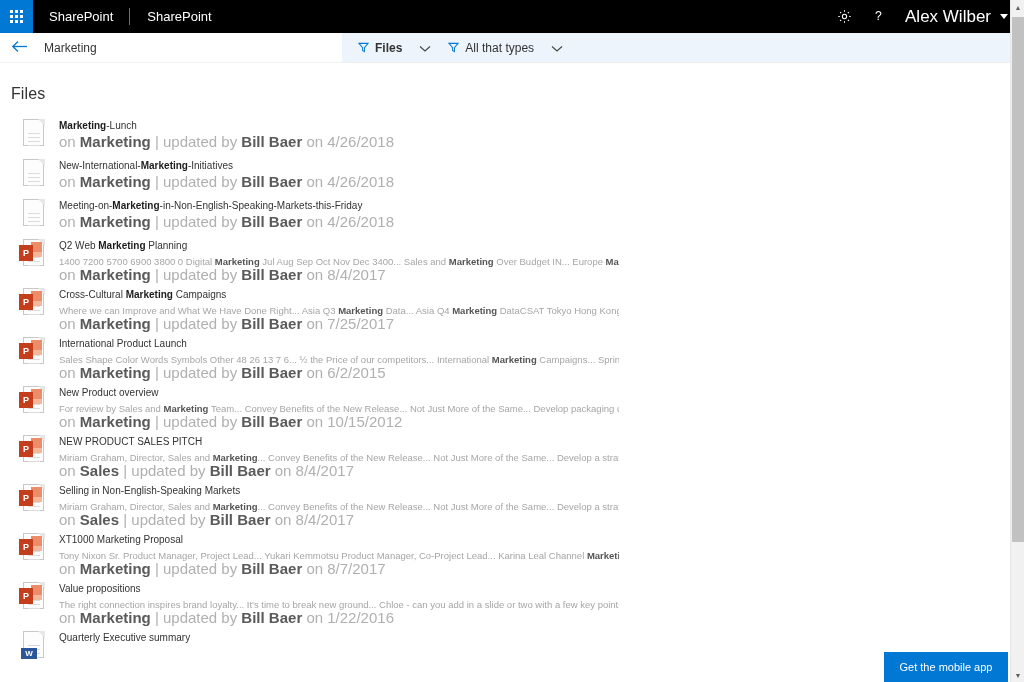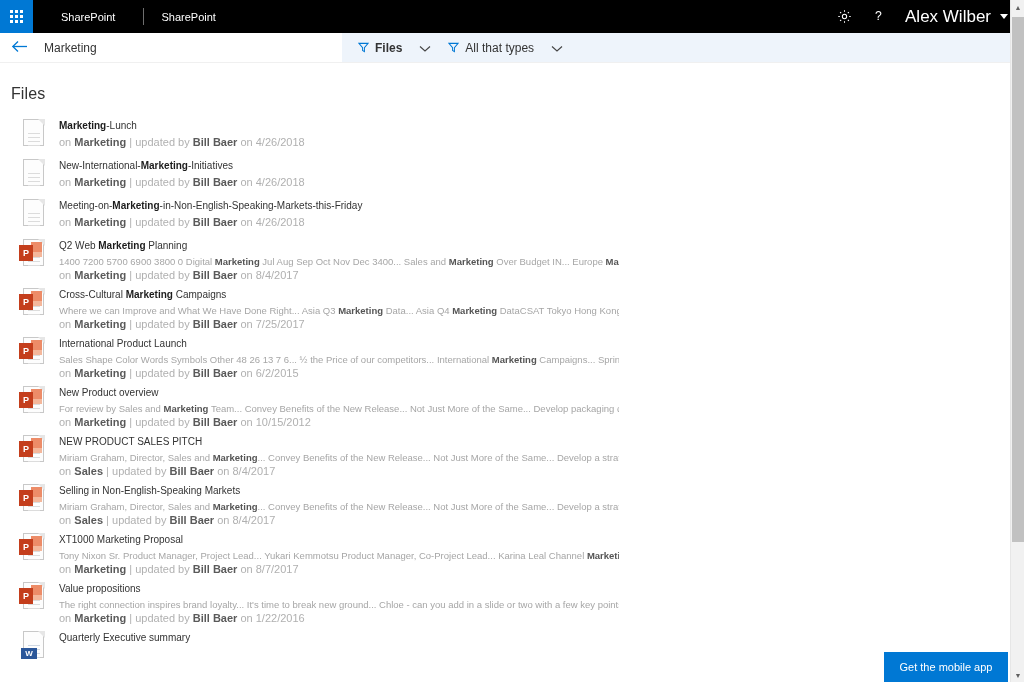--- a/index.html
+++ b/index.html
@@ -43,22 +43,22 @@
   .waffle-grid i {
     display: block;
     width: 3px;
     height: 3px;
     background: #ffffff;
   }
 
   .suite-brand {
     display: flex;
     align-items: center;
-    padding: 0 28px;
-    font-size: 11px;
+    padding: 0 16px;
+    font-size: 13px;
     color: #ffffff;
     cursor: pointer;
     white-space: nowrap;
   }
   .suite-sep {
     width: 1px;
     background: #6e6e6e;
     margin: 8px 0;
     flex: 0 0 1px;
   }
@@ -218,21 +218,21 @@
     line-height: 12px;
     margin-bottom: 1px;
     white-space: nowrap;
     overflow: hidden;
     text-overflow: clip;
     max-width: 560px;
   }
   .rsnippet b { font-weight: bold; color: #555555; }
 
   .rmeta {
-    font-size: 11px;
+    font-size: 15px;
     color: #b0b0b0;
     line-height: 12px;
     white-space: nowrap;
   }
   .rmeta b { font-weight: bold; color: #5a5a5a; }
 
   
   .fi { position: relative; width: 26px; height: 30px; }
   .fi .page {
     position: absolute;

